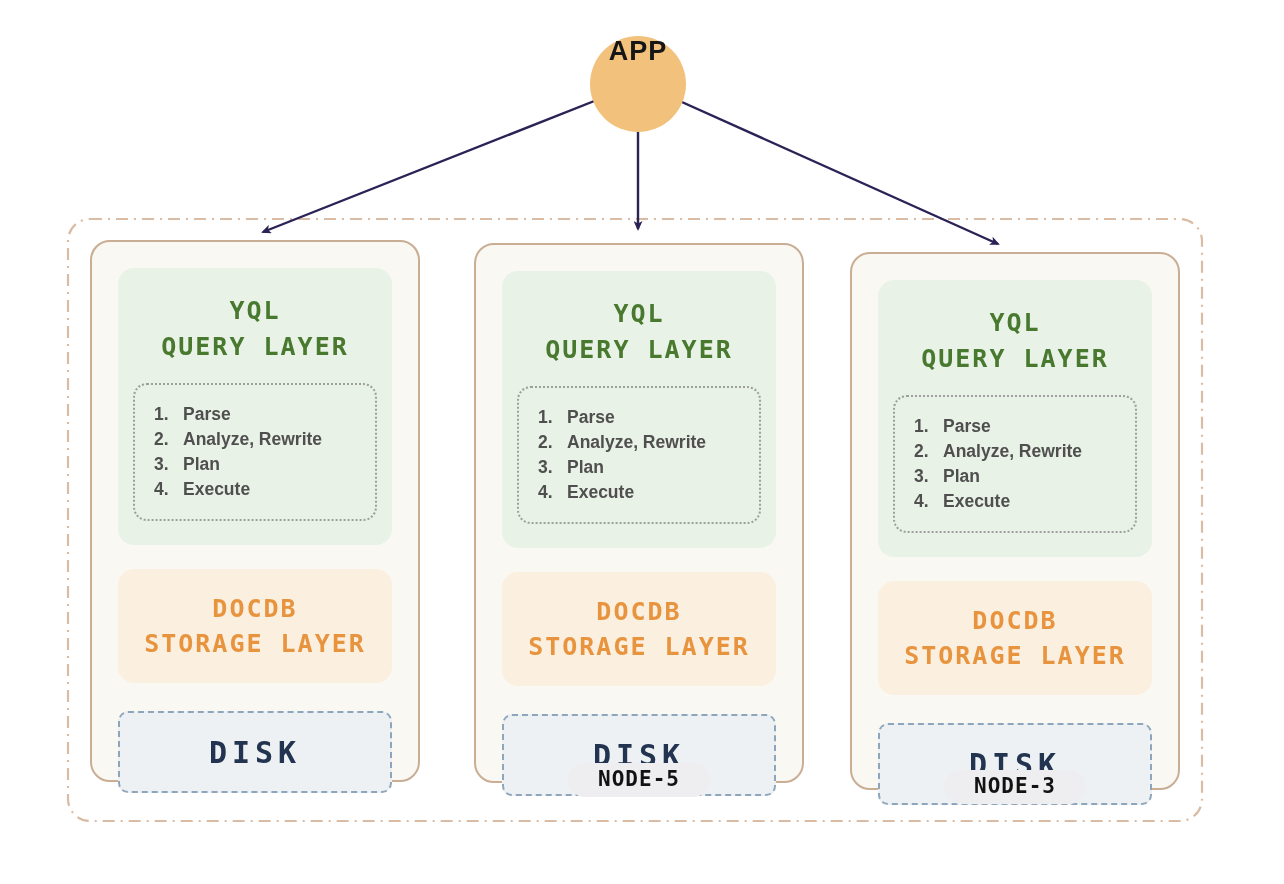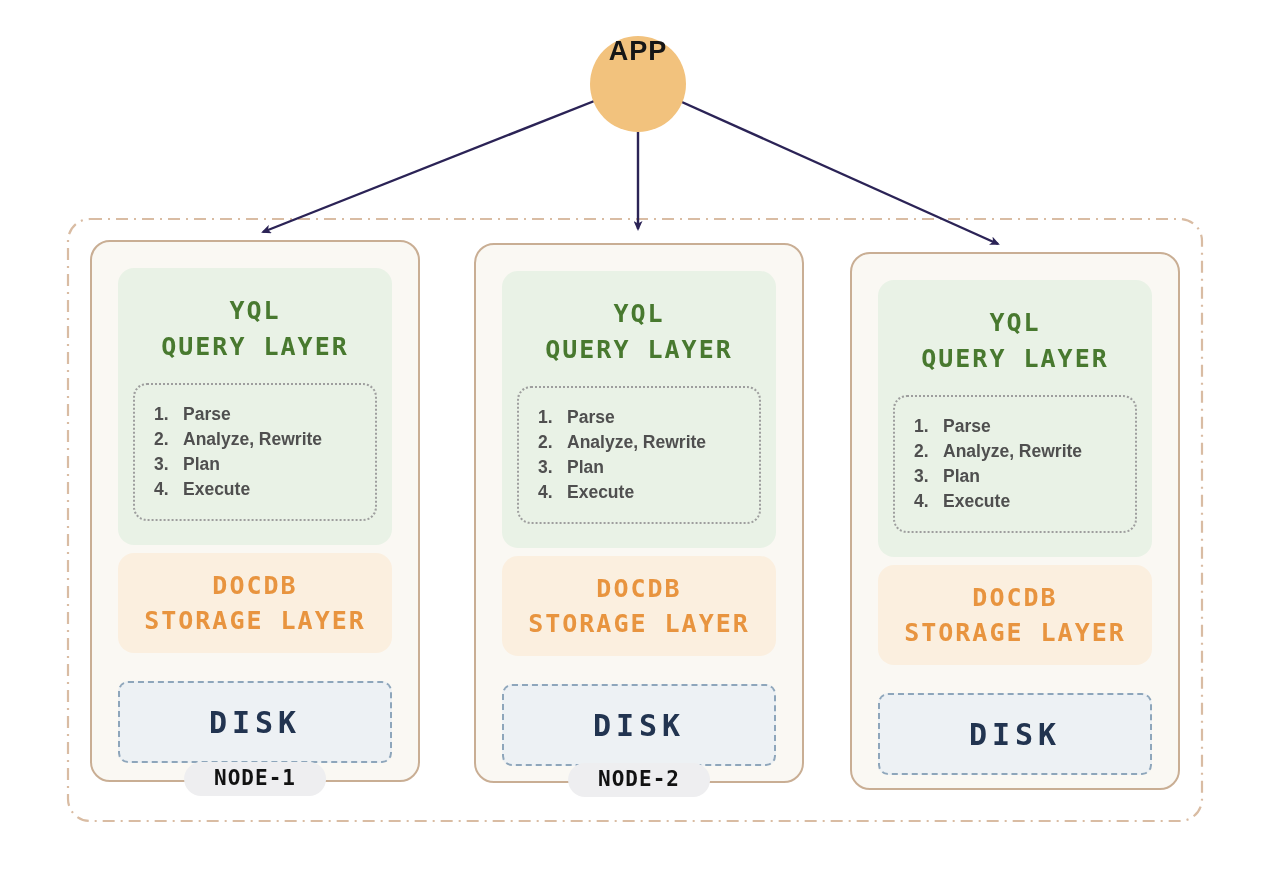--- a/index.html
+++ b/index.html
@@ -55,21 +55,21 @@
   }
   .query-layer .layer-title{color:var(--green-text);margin-bottom:19px;}
   .steps-box{
     border:2.5px dotted var(--dot-border);border-radius:14px;
     padding:17px 8px 17px 14px;box-sizing:border-box;
   }
   .step-row{display:flex;font-weight:bold;color:var(--steps-text);font-size:17.5px;line-height:25px;}
   .step-num{flex:none;width:34px;padding-left:5px;box-sizing:border-box;}
 
   .storage-layer{
-    margin-top:8px;height:100px;background:var(--orange-bg);border-radius:16px;
+    margin-top:24px;height:114px;background:var(--orange-bg);border-radius:16px;
     display:flex;align-items:center;justify-content:center;
   }
   .storage-layer .layer-title{color:var(--orange-text);}
 
   .disk-box{
     margin-top:28px;height:82px;box-sizing:border-box;
     background:var(--disk-bg);border:2px dashed var(--disk-border);border-radius:10px;
     display:flex;align-items:center;justify-content:center;
   }
   .disk-label{
@@ -130,21 +130,20 @@
   </div>
   <div class="storage-layer">
     <div class="layer-title">
       <span>DOCDB</span><br>
       <span>STORAGE LAYER</span>
     </div>
   </div>
   <div class="disk-box">
     <span class="disk-label">DISK</span>
   </div>
-  <div class="node-badge">NODE-1</div>
 </div>
 
 <div class="node-card n2">
   <div class="query-layer">
     <div class="layer-title">
       <span>YQL</span><br>
       <span>QUERY LAYER</span>
     </div>
     <div class="steps-box">
       <div class="step-row">
@@ -167,21 +166,21 @@
   </div>
   <div class="storage-layer">
     <div class="layer-title">
       <span>DOCDB</span><br>
       <span>STORAGE LAYER</span>
     </div>
   </div>
   <div class="disk-box">
     <span class="disk-label">DISK</span>
   </div>
-  <div class="node-badge">NODE-2</div>
+  <div class="node-badge">NODE-5</div>
 </div>
 
 <div class="node-card n3">
   <div class="query-layer">
     <div class="layer-title">
       <span>YQL</span><br>
       <span>QUERY LAYER</span>
     </div>
     <div class="steps-box">
       <div class="step-row">
@@ -204,13 +203,14 @@
   </div>
   <div class="storage-layer">
     <div class="layer-title">
       <span>DOCDB</span><br>
       <span>STORAGE LAYER</span>
     </div>
   </div>
   <div class="disk-box">
     <span class="disk-label">DISK</span>
   </div>
+  <div class="node-badge">NODE-3</div>
 </div>
 
 </body></html>

